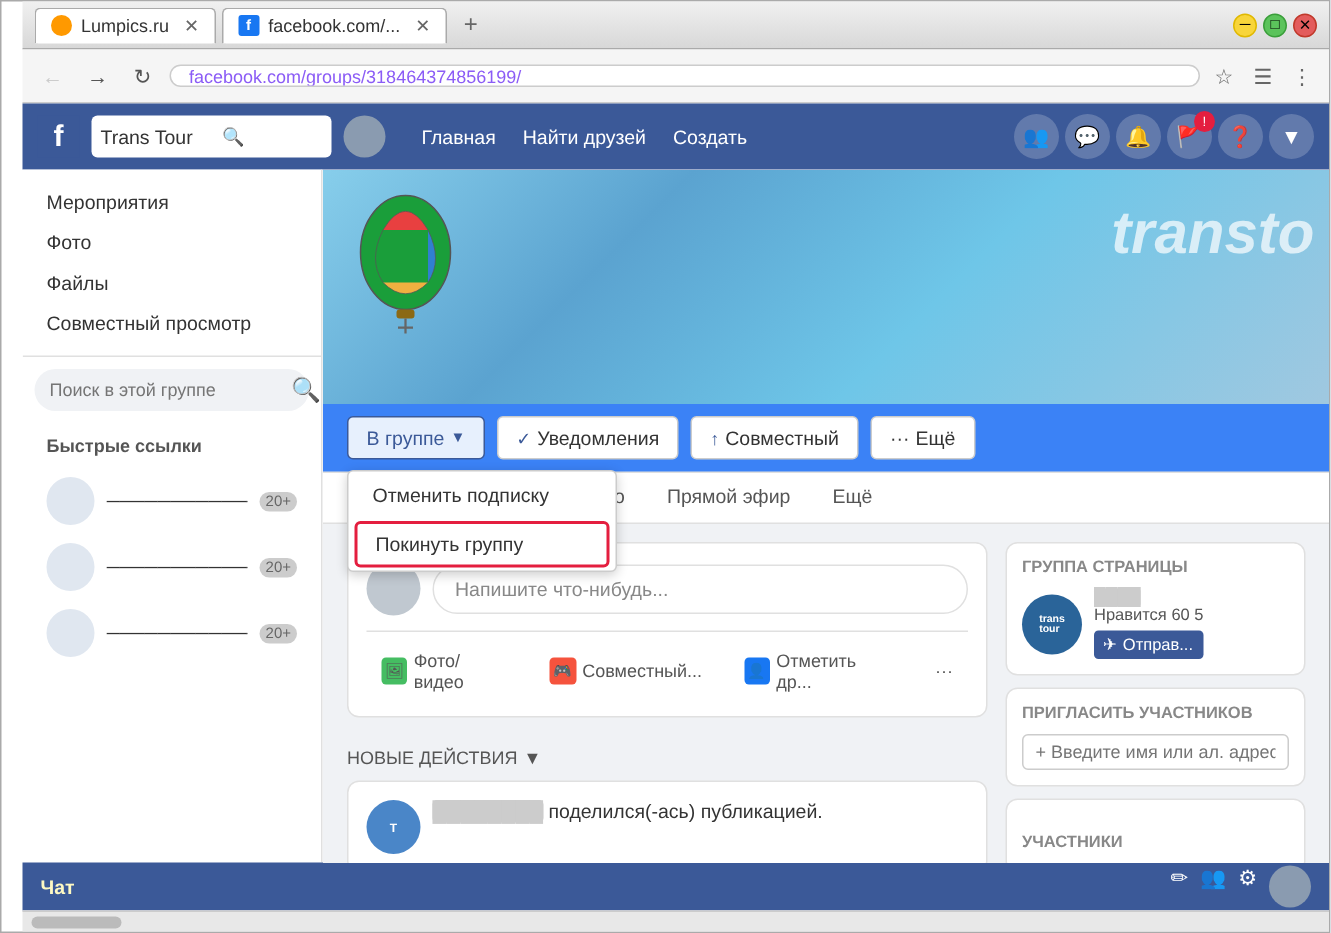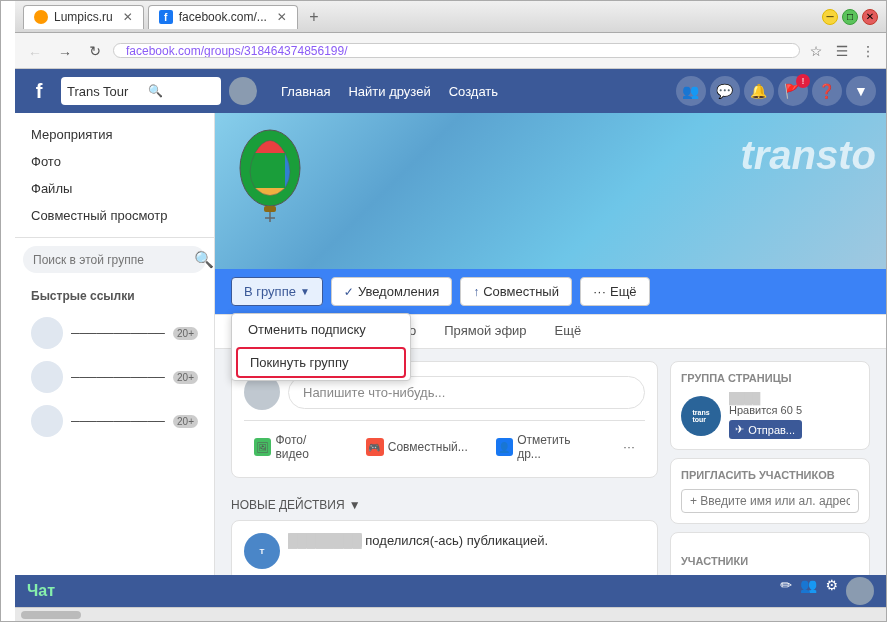--- a/index.html
+++ b/index.html
@@ -95,21 +95,21 @@
 
     .right-sidebar { width: 200px; flex-shrink: 0; }
     .right-panel { background: #fff; border-radius: 8px; padding: 10px; border: 1px solid #e0e0e0; margin-bottom: 8px; }
     .right-panel-title { font-size: 11px; font-weight: bold; color: #888; text-transform: uppercase; margin-bottom: 8px; }
     .page-info { display: flex; align-items: center; gap: 8px; }
     .page-logo { width: 40px; height: 40px; border-radius: 50%; background: #2a6499; overflow: hidden; display: flex; align-items: center; justify-content: center; color: #fff; font-size: 8px; font-weight: bold; }
     .invite-input { width: 100%; border: 1px solid #ccc; border-radius: 4px; padding: 4px 8px; font-size: 12px; color: #888; }
 
     
     .chat-bar { height: 32px; background: #3b5998; display: flex; align-items: center; padding: 0 12px; gap: 8px; flex-shrink: 0; }
-    .chat-label { color: #86efac; font-size: 16px; font-weight: bold; }
+    .chat-label { color: #fef9c3; font-size: 13px; font-weight: bold; }
     .chat-icons { display: flex; gap: 8px; margin-left: auto; }
     .chat-icon { color: #fff; font-size: 14px; cursor: pointer; }
 
     
     .bottom-scroll { height: 14px; background: #e8e8e8; border-top: 1px solid #ccc; display: flex; align-items: center; padding: 0 4px; }
 
     .members-section { font-size: 11px; font-weight: bold; color: #888; text-transform: uppercase; margin-top: 12px; padding-bottom: 4px; }
   </style>
 </head>
 <body>

